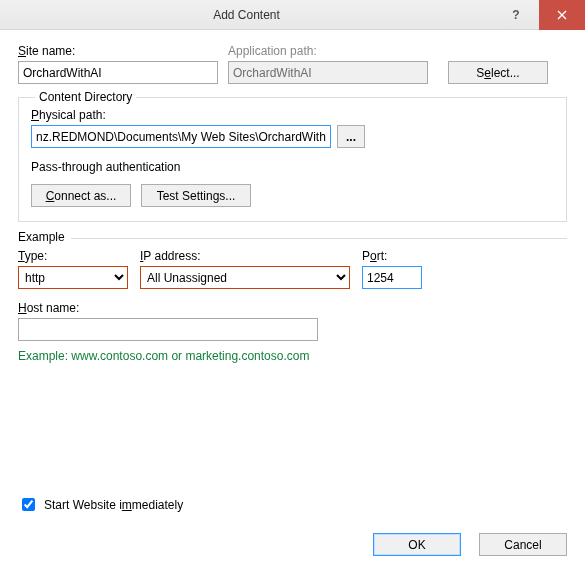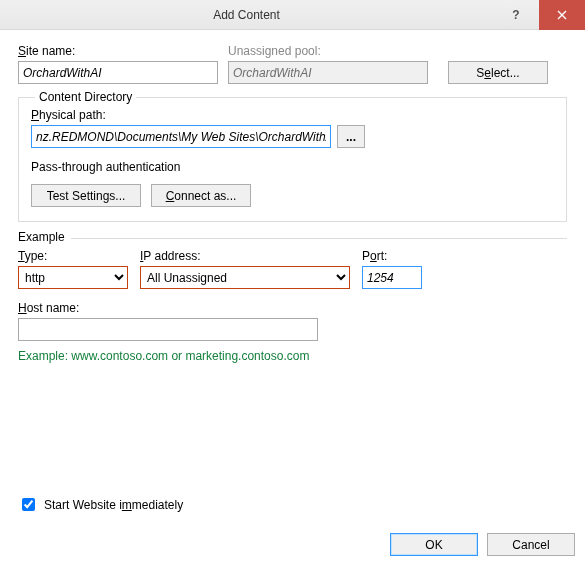--- a/index.html
+++ b/index.html
@@ -9,30 +9,30 @@
   .tb-btn { width: 46px; height: 30px; display: flex; align-items: center; justify-content: center; }
   .tb-help { font-size: 13px; color: #555; font-weight: bold; }
   .tb-close { background: #c94f44; color: #fff; }
   .tb-close svg { stroke: #fff; }
   .content { padding: 14px 18px 10px 18px; }
   .row { display: flex; gap: 10px; }
   .col { display: flex; flex-direction: column; }
   label.lbl { color: #000; margin-bottom: 3px; }
   label.lbl.disabled { color: #888; }
   .underline-letter { text-decoration: underline; }
-  input[type=text] { padding: 3px 4px; border: 1px solid #a9a9a9; background: #fff; height: 23px; font-style: italic; }
+  input[type=text] { padding: 3px 4px; border: 1px solid #a9a9a9; background: #fff; height: 23px; }
   input[type=text].disabled { background: #f0f0f0; color: #6d6d6d; }
   select { height: 23px; border: 1px solid #c2410c; background: #fff; padding: 2px 2px; }
   button.btn { height: 23px; border: 1px solid #adadad; background: #f0f0f0; padding: 0 10px; min-width: 80px; cursor: default; }
   .group { border: 1px solid #dcdcdc; padding: 10px 12px 14px 12px; margin-top: 13px; position: relative; }
   .group-title { position: absolute; top: -8px; left: 16px; background: #fff; padding: 0 4px; color: #000; }
   .sep { height: 1px; background: #dcdcdc; margin: 16px 0 10px 0; position: relative; }
   .sep .sep-label { position: absolute; top: -8px; left: 0; background: #fff; padding-right: 6px; }
   .example { color: #15803d; margin-top: 8px; }
-  .footer { position: absolute; bottom: 12px; right: 10px; display: flex; gap: 9px; }
+  .footer { position: absolute; bottom: 12px; right: 18px; display: flex; gap: 18px; }
   .footer button { width: 88px; height: 23px; border: 1px solid #adadad; background: #f0f0f0; }
   .footer button.primary { border: 1px solid #3399ff; box-shadow: inset 0 0 0 1px #bde2ff; }
   .check-row { position: absolute; bottom: 54px; left: 18px; display: flex; align-items: center; gap: 6px; }
   .browse-btn { width: 28px; height: 23px; border: 1px solid #adadad; background: #f0f0f0; font-weight: bold; }
   .field-focus { border: 1px solid #3399ff !important; }
 </style>
 </head>
 <body>
 
 <div class="titlebar">
@@ -48,41 +48,41 @@
 </div>
 
 <div class="content">
 
   <div class="row">
     <div class="col" style="width:200px;">
       <label class="lbl"><span class="underline-letter">S</span><span></span><span>ite name:</span></label>
       <input type="text" value="OrchardWithAI" style="">
     </div>
     <div class="col" style="width:200px;">
-      <label class="lbl disabled">Unassigned pool:</label>
+      <label class="lbl disabled">Application path:</label>
       <input type="text" class="disabled" readonly="" value="OrchardWithAI" style="">
     </div>
     <div class="col" style="align-self:flex-end;padding-left:10px;">
       <button class="btn" style="width:100px;">S<span class="underline-letter">e</span>lect...</button>
     </div>
   </div>
 
   <div class="group">
     <div class="group-title">Content Directory</div>
     <div class="col" style="max-width:360px;">
       <label class="lbl"><span class="underline-letter">P</span>hysical path:</label>
       <div class="row" style="gap:6px; align-items:center;">
         <input type="text" class="field-focus" style="width: 300px;" value="nz.REDMOND\Documents\My Web Sites\OrchardWithAI">
         <button class="browse-btn">...</button>
       </div>
     </div>
     <div style="margin-top:12px;">Pass-through authentication</div>
     <div class="row" style="margin-top:10px; gap:10px;">
+      <button class="btn" style="width:100px;"><span class="underline-letter">C</span>onnect as...</button>
       <button class="btn" style="width:110px;">Test Settin<span class="underline-letter">g</span>s...</button>
-      <button class="btn" style="width:100px;"><span class="underline-letter">C</span>onnect as...</button>
     </div>
   </div>
 
   <div class="sep">
     <span class="sep-label">Example</span>
   </div>
 
   <div class="row" style="gap:12px;">
     <div class="col" style="width:110px;">
       <label class="lbl"><span class="underline-letter">T</span>ype:</label>

